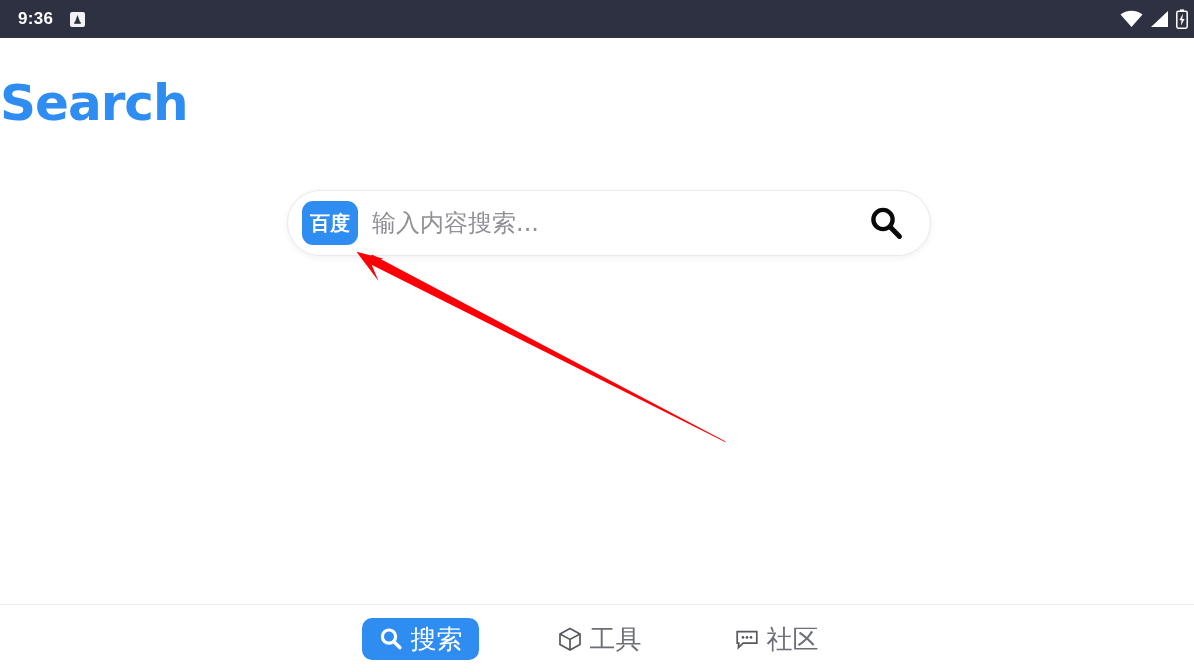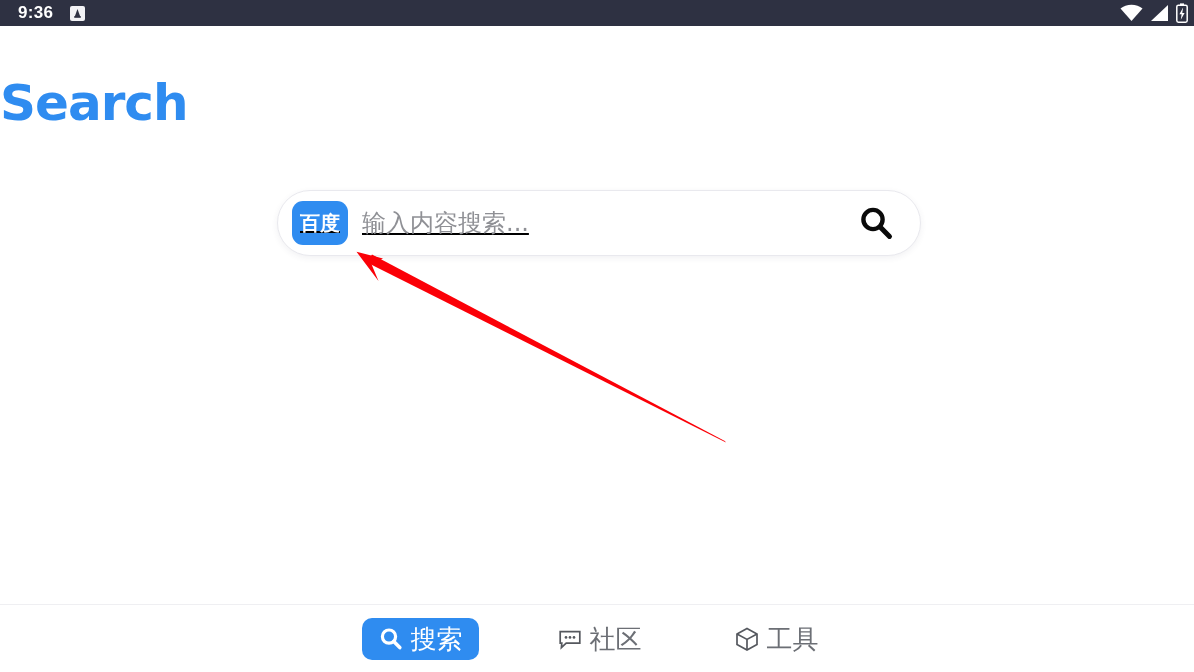--- a/index.html
+++ b/index.html
@@ -6,21 +6,21 @@
   html, body { width:1194px; height:672px; }
   body {
     background:#ffffff;
     font-family:"Liberation Sans","DejaVu Sans",sans-serif;
     overflow:hidden;
     position:relative;
   }
 
   
   .statusbar {
-    position:absolute; left:0; top:0; width:1194px; height:26px;
+    position:absolute; left:0; top:0; width:1194px; height:38px;
     background:#2e3142;
     display:flex; align-items:center;
     padding:0 6px 0 18px;
   }
   .sb-time {
     color:#ffffff; font-size:17px; font-weight:bold;
     letter-spacing:0.3px;
   }
   .sb-notif {
     margin-left:17px; width:15px; height:15px;
@@ -39,22 +39,22 @@
     text-align:left;
     font-size:50px;
     font-weight:bold;
     color:#2f8cf0;
     letter-spacing:-1px;
     font-family:"DejaVu Sans","Liberation Sans",sans-serif;
   }
 
   
   .searchwrap {
-    position:absolute; left:277px; top:190px;
-    width:644px; height:66px;text-decoration:underline;
+    position:absolute; left:287px; top:190px;
+    width:644px; height:66px;
   }
   .searchbar {
     width:100%; height:100%;
     background:#ffffff;
     border:1.5px solid #e9e9ee;
     border-radius:33px;
     box-shadow:0 2px 6px rgba(60,60,80,0.07);
     display:flex; align-items:center;
     padding:0 22px 0 14px;
   }
@@ -186,33 +186,33 @@
         <circle cx="11" cy="10.6" r="6.6" fill="none" stroke="#ffffff" stroke-width="3.2"></circle>
         <line x1="15.8" y1="15.4" x2="21.8" y2="21.6" stroke="#ffffff" stroke-width="3.6" stroke-linecap="round"></line>
       </svg>
     </span>
     <span class="tab-label">搜索</span>
   </div>
 
   <div class="tab">
     <span class="t-icon">
       <svg width="26" height="26" viewBox="0 0 26 26">
+        <path d="M13 2.4 L23 8 L23 18.4 L13 24 L3 18.4 L3 8 Z" fill="none" stroke="#55585e" stroke-width="1.7"></path>
+        <path d="M3 8 L13 13.4 L23 8" fill="none" stroke="#55585e" stroke-width="1.7"></path>
+        <path d="M13 13.4 L13 24" fill="none" stroke="#55585e" stroke-width="1.7"></path>
+      </svg>
+    </span>
+    <span class="tab-label">工具</span>
+  </div>
+
+  <div class="tab">
+    <span class="t-icon">
+      <svg width="26" height="26" viewBox="0 0 26 26">
         <path d="M3.2 5.6 H22.8 V17.2 H9.2 L4.4 21.6 L4.8 17.2 H3.2 Z" fill="none" stroke="#55585e" stroke-width="1.7"></path>
         <circle cx="9" cy="11.4" r="1.35" fill="#55585e"></circle>
         <circle cx="13" cy="11.4" r="1.35" fill="#55585e"></circle>
         <circle cx="17" cy="11.4" r="1.35" fill="#55585e"></circle>
       </svg>
     </span>
     <span class="tab-label">社区</span>
   </div>
 
-  <div class="tab">
-    <span class="t-icon">
-      <svg width="26" height="26" viewBox="0 0 26 26">
-        <path d="M13 2.4 L23 8 L23 18.4 L13 24 L3 18.4 L3 8 Z" fill="none" stroke="#55585e" stroke-width="1.7"></path>
-        <path d="M3 8 L13 13.4 L23 8" fill="none" stroke="#55585e" stroke-width="1.7"></path>
-        <path d="M13 13.4 L13 24" fill="none" stroke="#55585e" stroke-width="1.7"></path>
-      </svg>
-    </span>
-    <span class="tab-label">工具</span>
-  </div>
-
 </div>
 
 </body></html>

